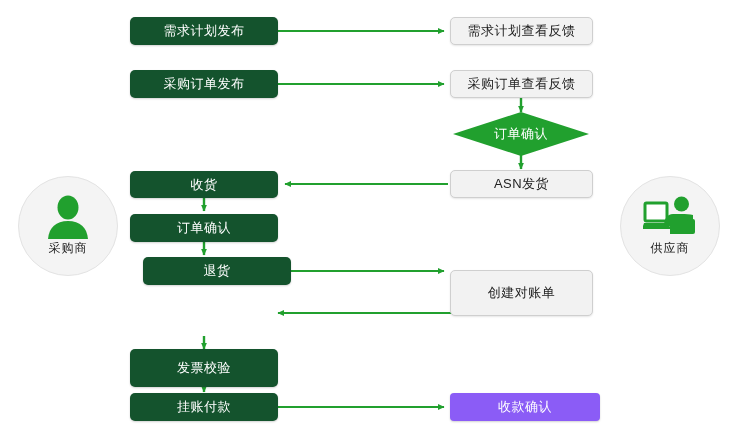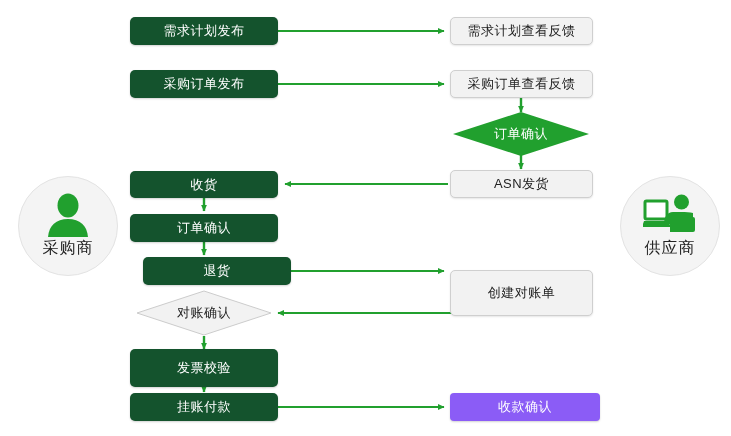--- a/index.html
+++ b/index.html
@@ -67,21 +67,21 @@
     border-radius:50%;
     background:#f4f4f4;
     border:1px solid #e3e3e3;
     box-sizing:border-box;
     display:flex;flex-direction:column;
     align-items:center;justify-content:center;
     z-index:3;
   }
   .actor .glyph{width:54px;height:44px;display:block;margin-bottom:1px;}
   .actor .alabel{
-    font-size:16px;color:#222222;letter-spacing:1px;white-space:nowrap;
+    font-size:12px;color:#222222;letter-spacing:1px;white-space:nowrap;
   }
 </style>
 </head>
 <body>
 
 <div id="canvas">
 
   <svg id="wires" viewBox="0 0 731 436" xmlns="http://www.w3.org/2000/svg">
     <defs>
       <marker id="ah" markerWidth="7" markerHeight="7" refX="6" refY="3.5" orient="auto" markerUnits="userSpaceOnUse">
@@ -136,26 +136,20 @@
   <div class="node green" style="left:130px;top:17px;width:148px;height:28px;">需求计划发布</div>
 
   <div class="node green" style="left:130px;top:70px;width:148px;height:28px;">采购订单发布</div>
 
   <div class="node green" style="left:130px;top:171px;width:148px;height:27px;">收货</div>
 
   <div class="node green" style="left:130px;top:214px;width:148px;height:28px;">订单确认</div>
 
   <div class="node green" style="left:143px;top:257px;width:148px;height:28px;">退货</div>
 
-  <div class="diamond grey" style="left:136px;top:290px;width:136px;height:46px;">
-    <svg width="136" height="46" viewBox="0 0 136 46">
-      <polygon points="68,1 135,23 68,45 1,23" fill="#f2f2f2" stroke="#cccccc" stroke-width="1"></polygon>
-    </svg>
-    <span class="dlabel">对账确认</span>
-  </div>
 
   <div class="node green" style="left:130px;top:349px;width:148px;height:38px;">发票校验</div>
 
   <div class="node green" style="left:130px;top:393px;width:148px;height:28px;text-align:center;">挂账付款</div>
 
   <div class="node grey" style="left:450px;top:17px;width:143px;height:28px;">需求计划查看反馈</div>
 
   <div class="node grey" style="left:450px;top:70px;width:143px;height:28px;">采购订单查看反馈</div>
 
   <div class="diamond green" style="left:453px;top:112px;width:136px;height:44px;">

